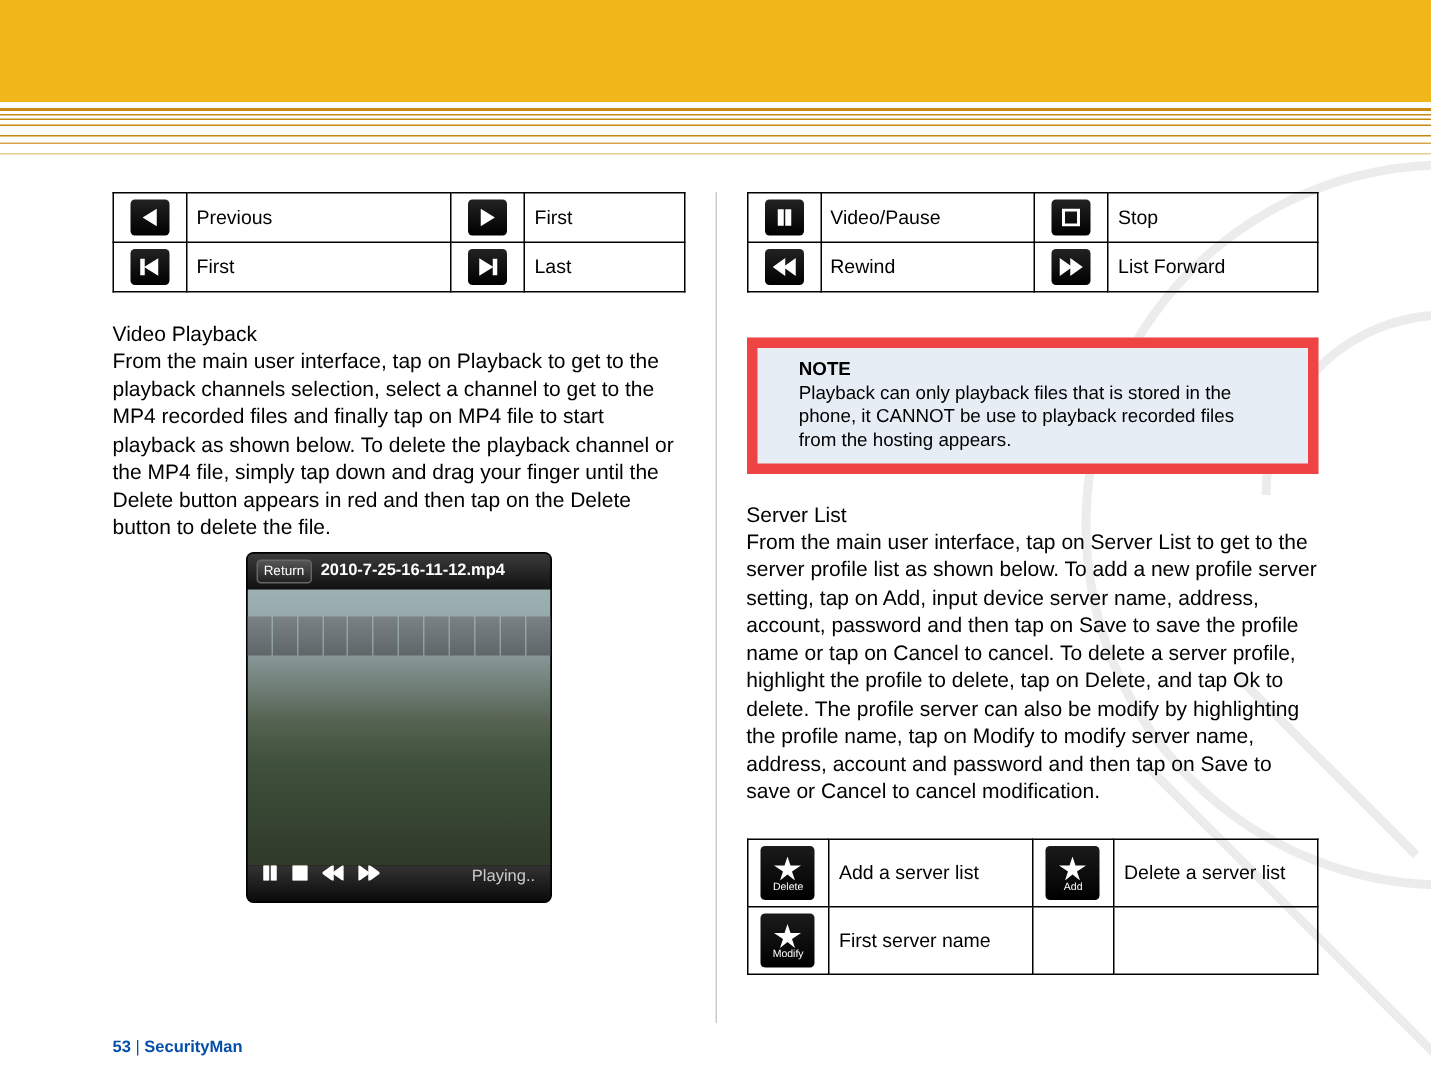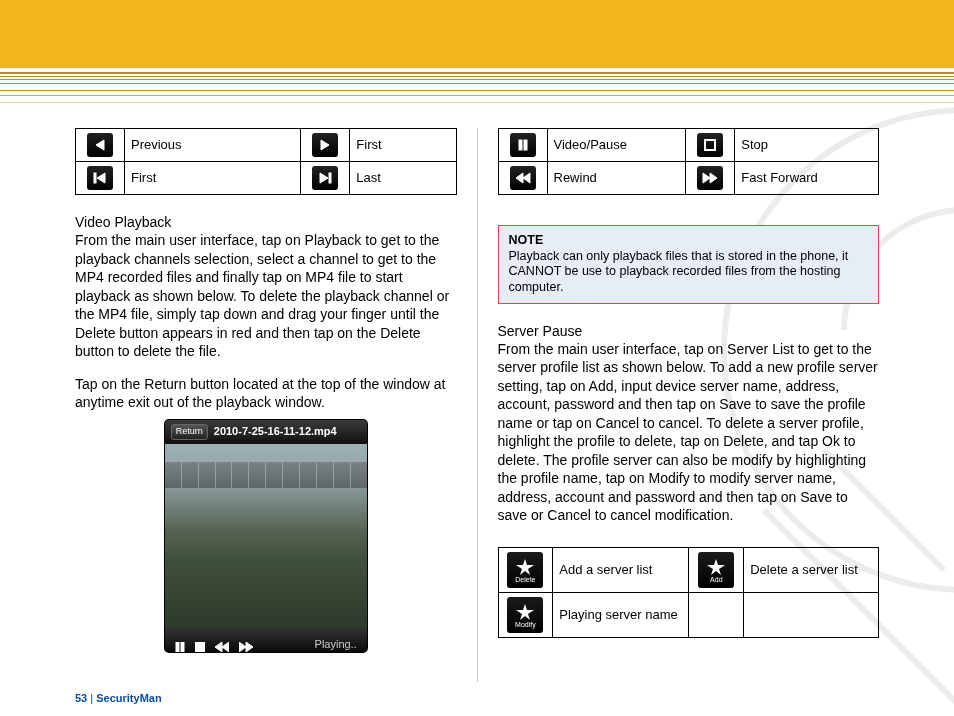--- a/index.html
+++ b/index.html
@@ -24,40 +24,40 @@
   table.icon-tbl td{border:1px solid #000;padding:4px 6px;vertical-align:middle;font-size:13px}
   td.ic{width:36px;text-align:center;padding:3px 2px}
   
   table.srv-tbl td.ic{width:44px}
   table.srv-tbl td.lbl{width:154px}
   
   p{margin:0 0 8px 0}
   .section-title{font-weight:400}
   b{font-weight:400}
   
-  .note{border:1px solid #ef4444;background:#e7edf5;padding:7px 10px;font-size:12.5px;line-height:1.25;
+  .note{border:7px solid #ef4444;background:#e7edf5;padding:7px 28px;font-size:12.5px;line-height:1.25;
         margin:2px 0 18px 0}
   .note .nt{font-weight:700}
   
   .footer{position:absolute;left:75px;bottom:12px;font-size:11px;color:#074eab;font-weight:700}
   .footer .sep{color:#074eab;font-weight:400}
   
   .phone-wrap{display:flex;justify-content:center;margin-top:6px}
   .phone{width:202px;height:232px;background:#000;border-radius:4px;position:relative;overflow:hidden;
          box-shadow:0 0 0 1px #000}
   .phone-top{height:24px;display:flex;align-items:center;gap:6px;padding:0 6px;
              background:linear-gradient(#3b3b3b,#111)}
   .ret-btn{font-size:9px;color:#fff;background:linear-gradient(#555,#222);border:1px solid #666;
            border-radius:3px;padding:1px 4px}
   .phone-title{font-size:11px;color:#fff;font-weight:600;white-space:nowrap}
   .phone-img{height:184px;position:relative;
              background:linear-gradient(180deg,#9db1b4 0%,#8fa0a3 20%,#556251 48%,#40513d 62%,#2f3a2a 100%)}
   .buildings{position:absolute;top:18px;left:0;right:0;height:26px;display:flex;gap:1px}
   .buildings span{flex:1;background:linear-gradient(#7b8285,#5e6668)}
-  .phone-bot{position:absolute;bottom:0;left:0;right:0;height:24px;display:flex;align-items:flex-end;
+  .phone-bot{position:absolute;bottom:0;left:0;right:0;height:24px;display:flex;align-items:flex-start;
              justify-content:space-between;padding:0 10px;background:linear-gradient(#333,#0a0a0a)}
   .phone-bot .icons{display:flex;gap:10px}
   .phone-bot svg{fill:#fff;stroke:#fff}
   .phone-stat{color:#ccc;font-size:11px}
   
   .wm{position:absolute;right:-10px;top:90px;width:260px;height:620px;opacity:.07;pointer-events:none}
   
   .blk-icon{display:inline-flex;align-items:center;justify-content:center;width:26px;height:24px;
             background:linear-gradient(#222,#000);border-radius:3px}
   .blk-icon svg{fill:#fff;stroke:#fff}
@@ -128,23 +128,20 @@
           <td>Last</td>
         </tr>
       </tbody>
         </table>
 
       <p>
         <span class="section-title">Video Playback</span><br>
         <span>From the main user interface, tap on </span><b>Playback</b><span> to get to the playback channels selection, select a channel to get to the MP4 recorded files and finally tap on MP4 file to start playback as shown below.  To delete the playback channel or the MP4 file, simply tap down and drag your finger until the </span><b>Delete</b><span> button appears in red and then tap on the </span><b>Delete</b><span> button to delete the file.</span>
       </p>
 
-      <p style="margin-top:14px">
-        <span>Tap on the </span><b>Return</b><span> button located at the top of the window at anytime exit out of the playback window.</span>
-      </p>
 
       <div class="phone-wrap">
         <div class="phone">
           <div class="phone-top">
             <span class="ret-btn">Return</span>
             <span class="phone-title">2010-7-25-16-11-12.mp4</span>
           </div>
           <div class="phone-img">
             <div class="buildings">
                 <span></span>
@@ -212,33 +209,33 @@
                     <polygon points="15,1 15,11 8,6"></polygon>
                   </svg>
                 </span></td>
           <td>Rewind</td>
           <td class="ic"><span class="blk-icon">
             <svg width="16" height="12" viewBox="0 0 16 12">
                     <polygon points="1,1 1,11 8,6"></polygon>
                     <polygon points="8,1 8,11 15,6"></polygon>
                   </svg>
                 </span></td>
-          <td>Fast Forward</td>
+          <td>List Forward</td>
         </tr>
       </tbody>
         </table>
 
       <div style="height:10px"></div>
       <div class="note">
         <span class="nt">NOTE</span><br>
-        <span>Playback can only playback files that is stored in the phone, it CANNOT be use to playback recorded files from the hosting computer.</span>
+        <span>Playback can only playback files that is stored in the phone, it CANNOT be use to playback recorded files from the hosting appears.</span>
       </div>
 
       <p>
-        <span class="section-title">Server Pause</span><br>
+        <span class="section-title">Server List</span><br>
         <span>From the main user interface, tap on Server List to get to the server profile list as shown below. To add a new profile server setting, tap on </span><b>Add</b><span>, input device server name, address, account, password and then tap on </span><b>Save</b><span> to save the profile name or tap on </span><b>Cancel</b><span> to cancel.  To delete a server profile, highlight the profile to delete, tap on </span><b>Delete</b><span>, and tap </span><b>Ok</b><span> to delete.  The profile server can also be modify by highlighting the profile name, tap on </span><b>Modify</b><span> to modify server name, address, account and password and then tap on </span><b>Save</b><span> to save or </span><b>Cancel</b><span> to cancel modification.</span>
       </p>
 
       <div style="height:14px"></div>
       <table class="icon-tbl srv-tbl">
         <tbody>
             <tr>
           <td class="ic"><span class="srv-icon">
             <svg width="18" height="16" viewBox="0 0 18 16">
                     <polygon fill="#fff" points="9,0 11,6 18,6 12,10 14,16 9,12 4,16 6,10 0,6 7,6"></polygon>
@@ -254,21 +251,21 @@
                 </span></td>
           <td class="lbl">Delete a server list</td>
         </tr>
         <tr>
           <td class="ic"><span class="srv-icon">
             <svg width="18" height="16" viewBox="0 0 18 16">
                     <polygon fill="#fff" points="9,0 11,6 18,6 12,10 14,16 9,12 4,16 6,10 0,6 7,6"></polygon>
                   </svg>
             <span>Modify</span>
                 </span></td>
-          <td class="lbl">Playing server name</td>
+          <td class="lbl">First server name</td>
           <td class="ic"></td>
           <td class="lbl"></td>
         </tr>
       </tbody>
         </table>
     </div>
   </div>
 
   <div class="footer">
     <span>53</span><span class="sep">  |  </span><span>SecurityMan</span>

